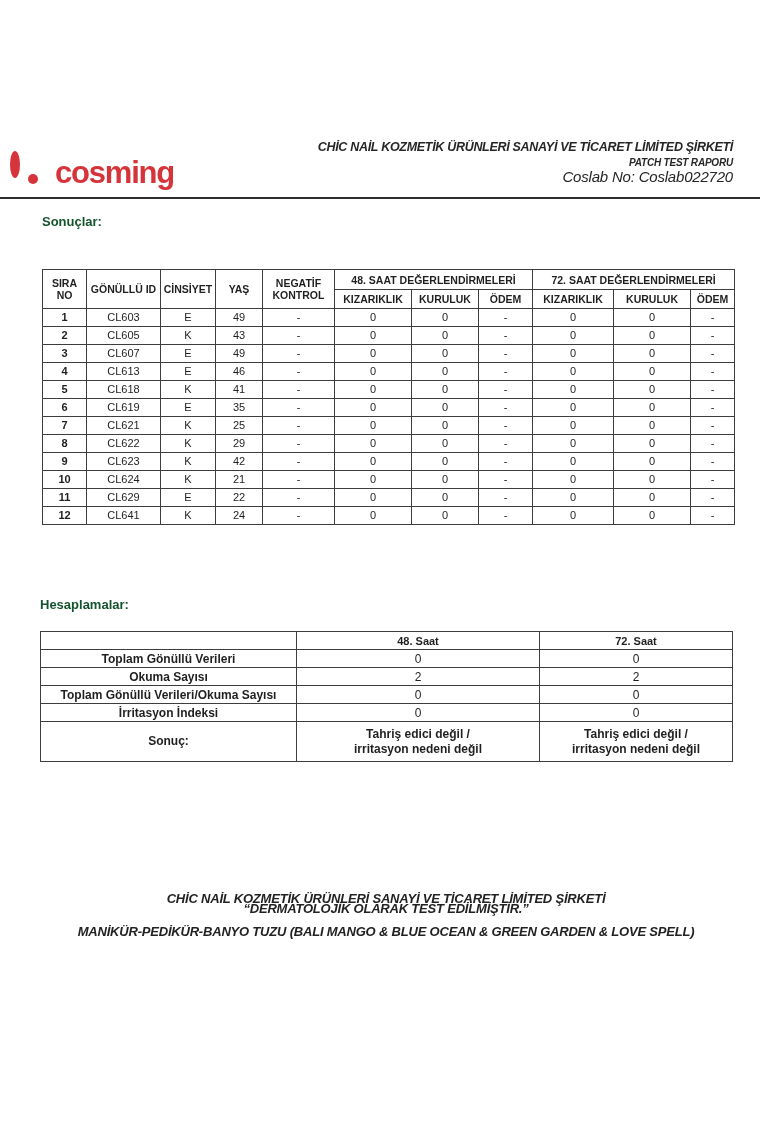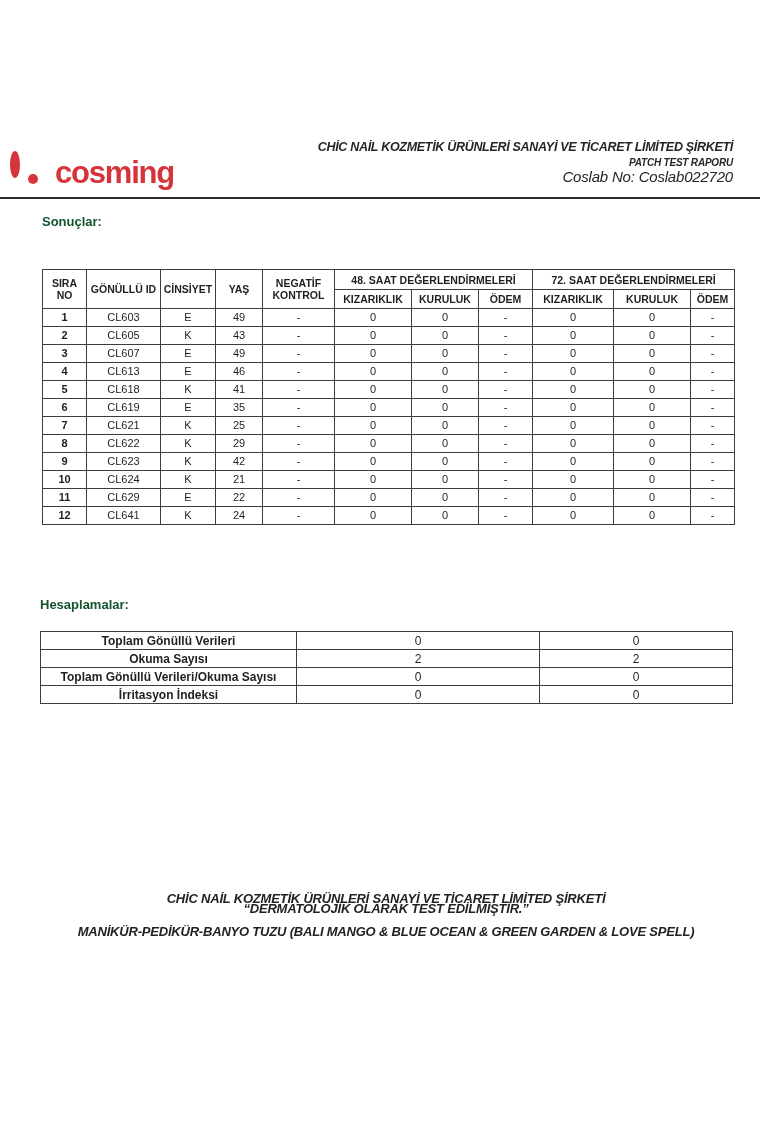--- a/index.html
+++ b/index.html
@@ -268,37 +268,49 @@
 <div class="section-heading heading-hesaplamalar">Hesaplamalar:</div>
 
 <table class="calc">
   <colgroup>
     <col style="width:256px">
       <col style="width:243px">
       <col style="width:193px">
   </colgroup>
   <tbody>
     <tr>
+      <th></th>
+      <th>48. Saat</th>
+      <th>72. Saat</th>
+    </tr>
+    <tr>
       <td class="calc-label">Toplam Gönüllü Verileri</td>
       <td>0</td>
       <td>0</td>
     </tr>
     <tr>
       <td class="calc-label">Okuma Sayısı</td>
       <td>2</td>
       <td>2</td>
     </tr>
     <tr>
       <td class="calc-label">Toplam Gönüllü Verileri/Okuma Sayısı</td>
       <td>0</td>
       <td>0</td>
     </tr>
     <tr>
       <td class="calc-label">İrritasyon İndeksi</td>
       <td>0</td>
       <td>0</td>
     </tr>
+    <tr class="result-row">
+      <td class="calc-label">Sonuç:</td>
+      <td>Tahriş edici değil /
+irritasyon nedeni değil</td>
+      <td>Tahriş edici değil /
+irritasyon nedeni değil</td>
+    </tr>
   </tbody>
 </table>
 
 <div class="footer-line footer-1">CHİC NAİL KOZMETİK ÜRÜNLERİ SANAYİ VE TİCARET LİMİTED ŞİRKETİ</div>
 <div class="footer-line footer-2">MANİKÜR-PEDİKÜR-BANYO TUZU (BALI MANGO &amp; BLUE OCEAN &amp; GREEN GARDEN &amp; LOVE SPELL)</div>
 <div class="footer-line footer-3">“DERMATOLOJİK OLARAK TEST EDİLMİŞTİR.”</div>
 
 </body></html>

